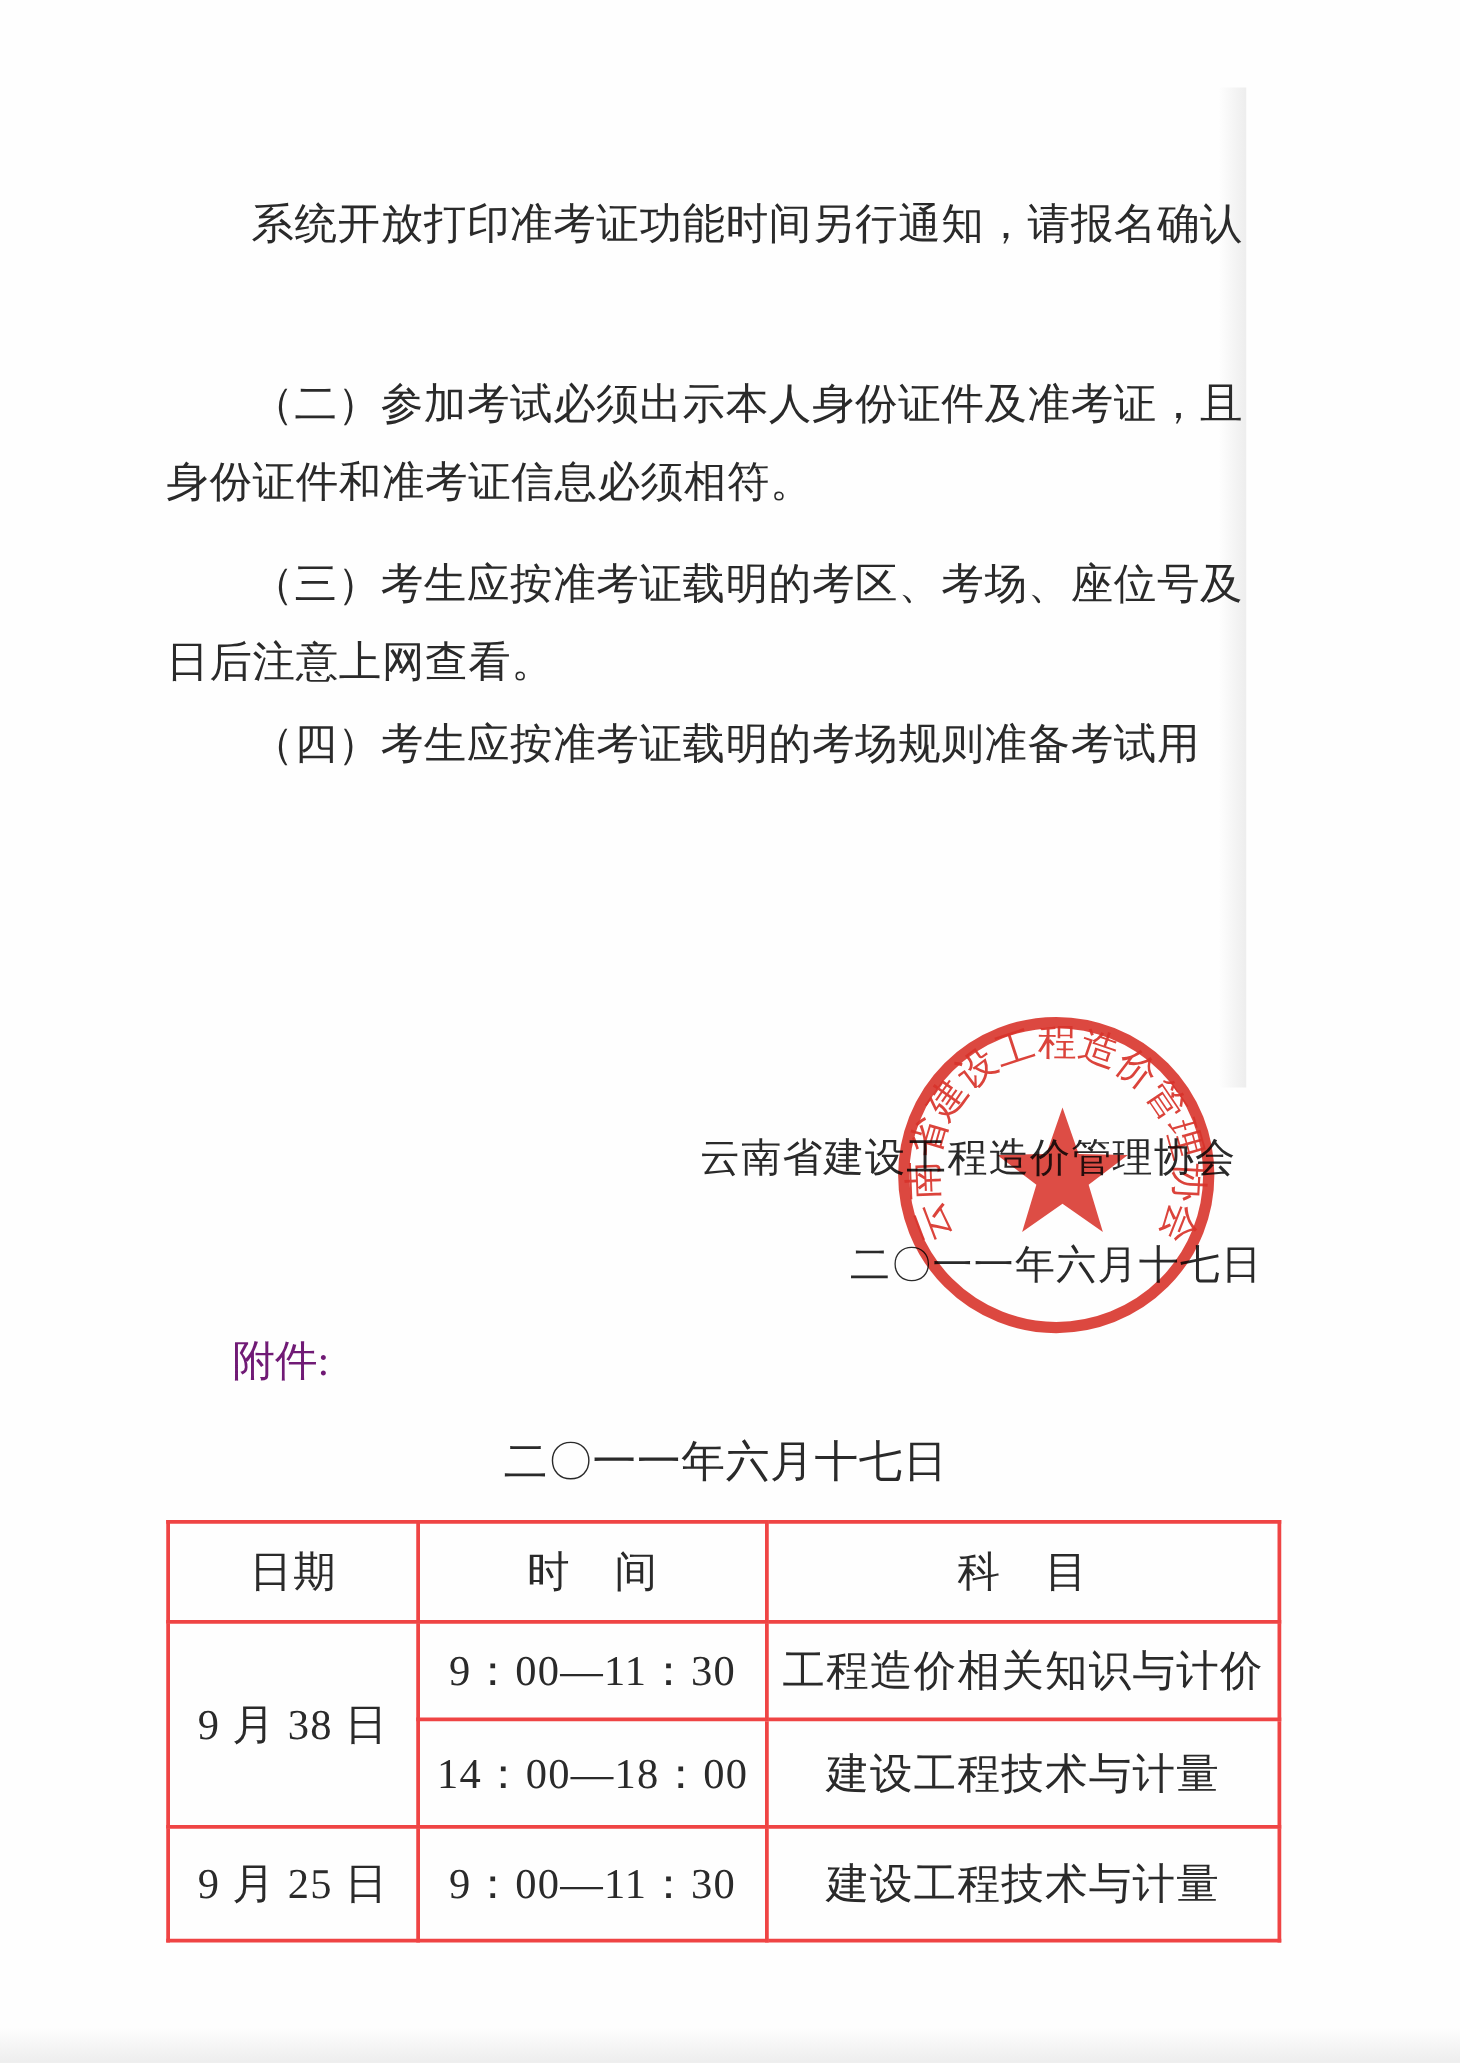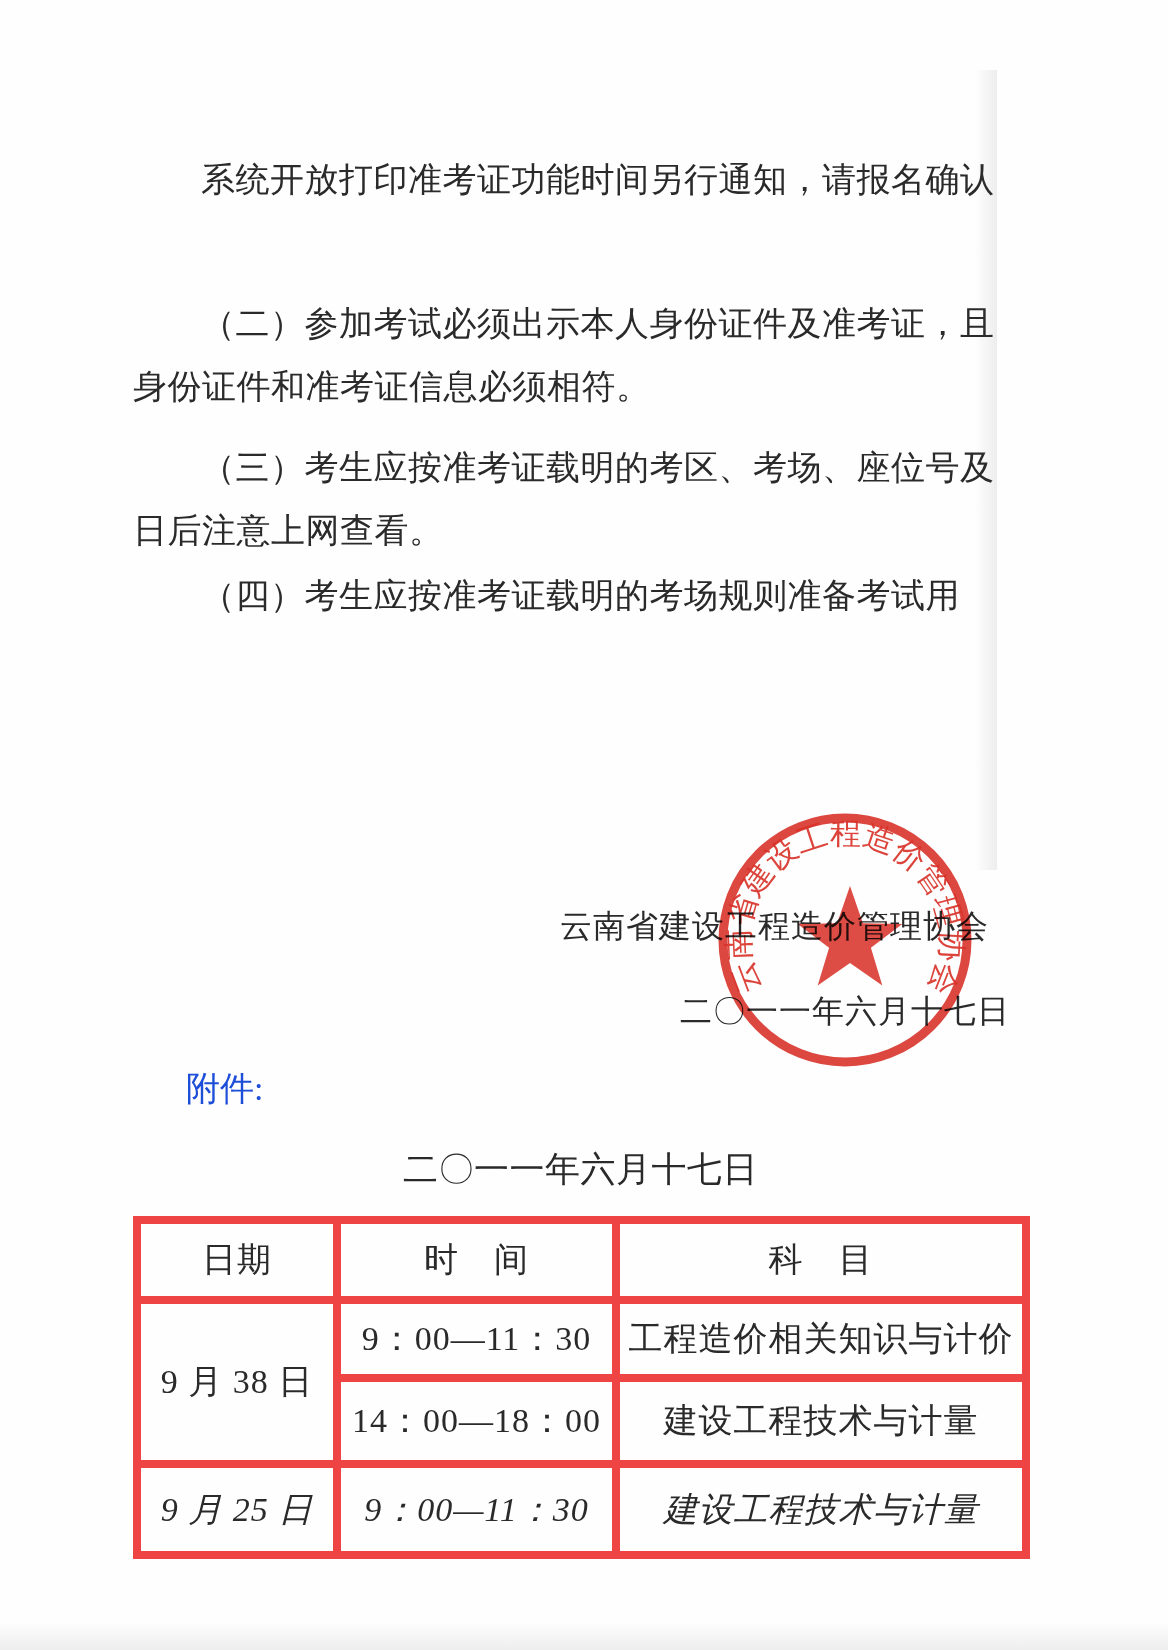--- a/index.html
+++ b/index.html
@@ -33,50 +33,50 @@
   }
   .sig-date {
     position: absolute;
     left: 680px; top: 990px;
     font-size: 32px; letter-spacing: 1px;
     white-space: nowrap; color: #2a2a2a;
   }
   .attachment {
     position: absolute;
     left: 186px; top: 1066px;
-    font-size: 34px; color: #1d4ed8;
+    font-size: 34px; color: #701a75;
     white-space: nowrap;
   }
   .table-title {
     position: absolute;
     left: 403px; top: 1146px;
     font-size: 35px; letter-spacing: 0.5px;
     color: #2a2a2a; white-space: nowrap;
   }
   table.exam {
     position: absolute;
     left: 133px; top: 1216px;
     width: 889px;
     border-collapse: collapse;
     table-layout: fixed;
   }
   table.exam th, table.exam td {
-    border: 8px solid #ef4444;
+    border: 3px solid #ef4444;
     text-align: center;
     vertical-align: middle;
     font-size: 34px;
     font-weight: normal;
     color: #2a2a2a;
     letter-spacing: 1px;
     white-space: nowrap;
   }
   tr.hrow   { height: 80px; }
   tr.r1     { height: 78px; }
   tr.r2     { height: 86px; }
-  tr.r3     { height: 91px; font-style: italic; }
+  tr.r3     { height: 91px; }
   .seal {
     position: absolute;
     left: 712px; top: 807px;
     width: 266px; height: 266px;
     mix-blend-mode: multiply;
     opacity: 0.95;
     pointer-events: none;
   }
   .scan-right {
     position: absolute;

